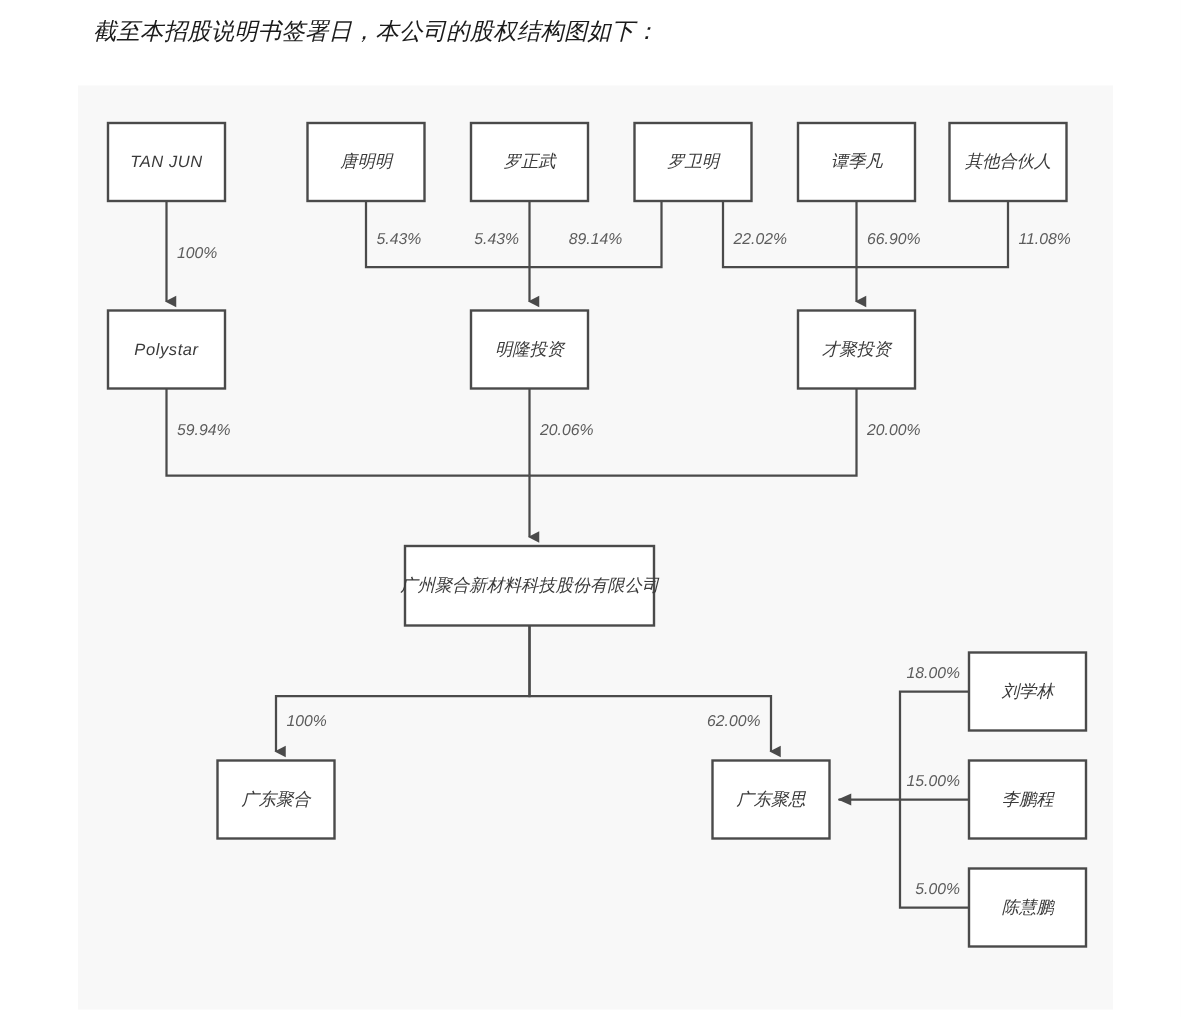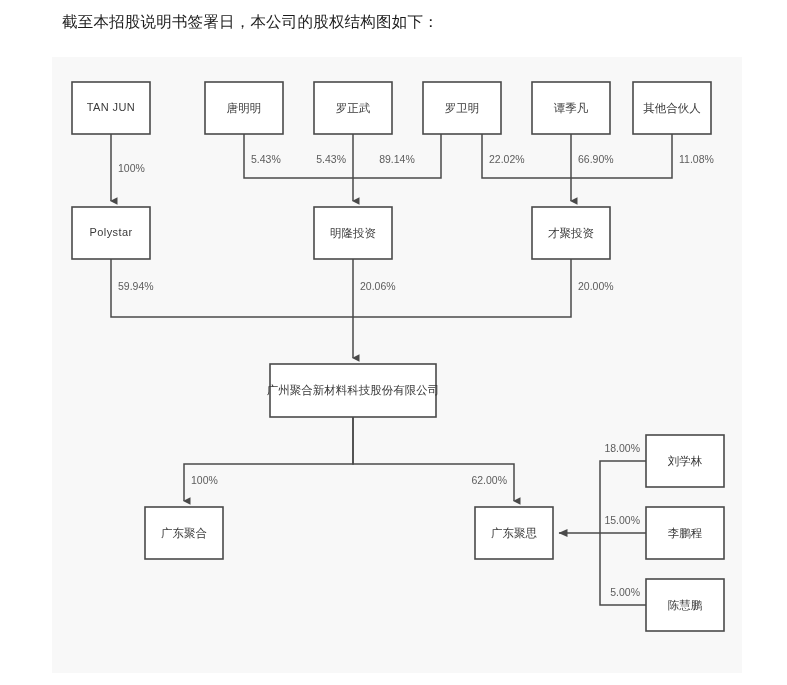--- a/index.html
+++ b/index.html
@@ -12,20 +12,21 @@
     width: 787px;
     height: 685px;
     font-family: "Liberation Sans", "DejaVu Sans", sans-serif;
     color: #222222;
     overflow: hidden;
   }
   #page-root {
     position: relative;
     width: 787px;
     height: 685px;
+    font-style: italic;
   }
   .caption {
     position: absolute;
     left: 62px;
     top: 8px;
     font-size: 15.5px;
     line-height: 28px;
     color: #1b1b1b;
     letter-spacing: 0.2px;
     white-space: nowrap;

